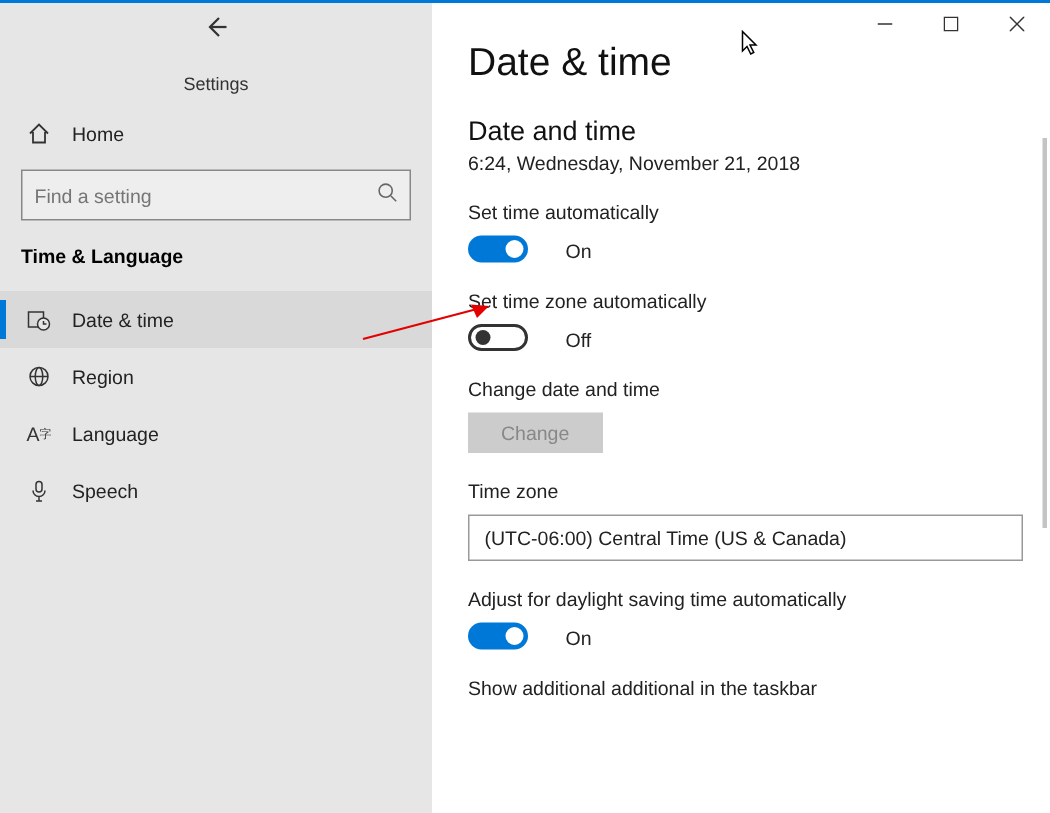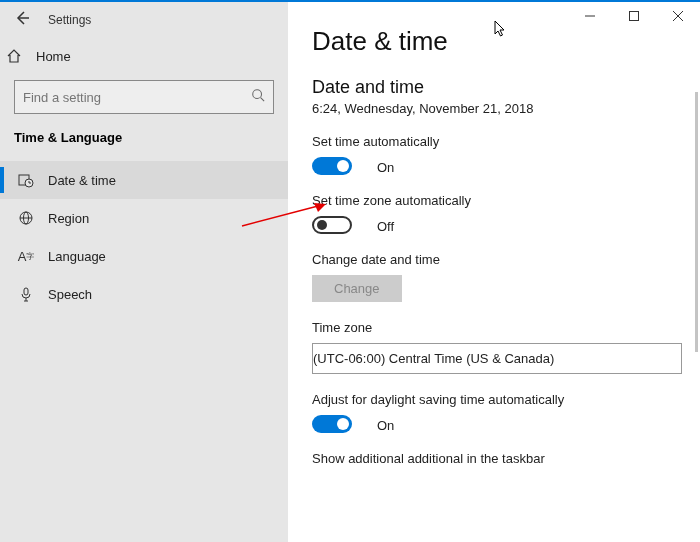--- a/index.html
+++ b/index.html
@@ -1,23 +1,23 @@
 <!DOCTYPE html>
 <html><head>
 <meta charset="utf-8">
 <style>
   * { box-sizing: border-box; margin: 0; padding: 0; font-family: "Segoe UI", Arial, sans-serif; }
   body { width: 700px; height: 542px; overflow: hidden; background: #fff; border-top: 2px solid #0078d7; position: relative; }
   .window { display: flex; width: 100%; height: 100%; }
 
   
   .sidebar { width: 288px; height: 100%; background: #e6e6e6; display: flex; flex-direction: column; }
-  .sidebar-top { display: flex; align-items: center; padding: 8px 14px 6px 14px; gap: 18px; font-size: 12px; color: #333; }
+  .sidebar-top { display: flex; align-items: center; padding: 8px 14px 6px 14px; gap: 18px; font-size: 12px; color: #333; flex-direction: column; }
   .back-arrow { font-size: 16px; cursor: pointer; }
-  .home-row { display: flex; align-items: center; gap: 14px; padding: 12px 6px; font-size: 13px; color: #222; cursor: pointer; }
+  .home-row { display: flex; align-items: center; gap: 14px; padding: 12px 18px; font-size: 13px; color: #222; cursor: pointer; }
   .search-wrap { padding: 4px 14px 16px 14px; }
   .search-box { display: flex; align-items: center; border: 1px solid #888; background: #eee; height: 30px; padding: 16px 8px; }
   .search-box input { flex: 1; border: none; background: transparent; font-size: 13px; color: #555; outline: none; }
   .section-label { font-weight: 700; font-size: 13px; padding: 0 14px 16px 14px; color: #000; }
   .nav-items { display: flex; flex-direction: column; }
   .nav-item { display: flex; align-items: center; gap: 14px; padding: 11px 18px; font-size: 13px; color: #222; cursor: pointer; position: relative; }
   .nav-item.selected { background: #d9d9d9; }
   .nav-item.selected::before { content: ""; position: absolute; left: 0; top: 6px; bottom: 6px; width: 4px; background: #0078d7; }
   .nav-icon { width: 16px; height: 16px; display: flex; align-items: center; justify-content: center; font-size: 14px; color: #333; }
 
@@ -33,21 +33,21 @@
   .setting-label { font-size: 13px; color: #222; margin-bottom: 8px; }
   .toggle-row { display: flex; align-items: flex-end; gap: 25px; }
   .toggle { width: 40px; height: 18px; border-radius: 9px; position: relative; cursor: pointer; }
   .toggle.on { background: #0078d7; }
   .toggle.on .knob { right: 3px; background: #fff; }
   .toggle.off { background: #fff; border: 2px solid #333; height: 18px; }
   .toggle.off .knob { left: 3px; background: #333; width: 10px; height: 10px; top: 2px; }
   .knob { position: absolute; top: 3px; width: 12px; height: 12px; border-radius: 50%; }
   .toggle-text { font-size: 13px; color: #222; }
   .change-btn { display: inline-block; background: #ccc; color: #888; font-size: 13px; padding: 6px 22px; cursor: default; }
-  .tz-select { width: 370px; border: 1px solid #999; padding: 7px 0; font-size: 13px; color: #222; background: #fff; cursor: pointer; display: flex; align-items: center; justify-content: space-between; }
+  .tz-select { width: 370px; border: 1px solid #999; padding: 7px 10px; font-size: 13px; color: #222; background: #fff; cursor: pointer; display: flex; align-items: center; justify-content: space-between; }
   .scroll-indicator { position: absolute; right: 2px; top: 90px; width: 3px; height: 260px; background: #c4c4c4; }
   .cursor-arrow { position: absolute; top: 18px; left: 494px; font-size: 14px; color: #000; pointer-events: none; }
   .red-arrow { position: absolute; left: 238px; top: 198px; pointer-events: none; }
 </style>
 </head>
 <body>
 
 <div class="window">
 
   <div class="sidebar">

